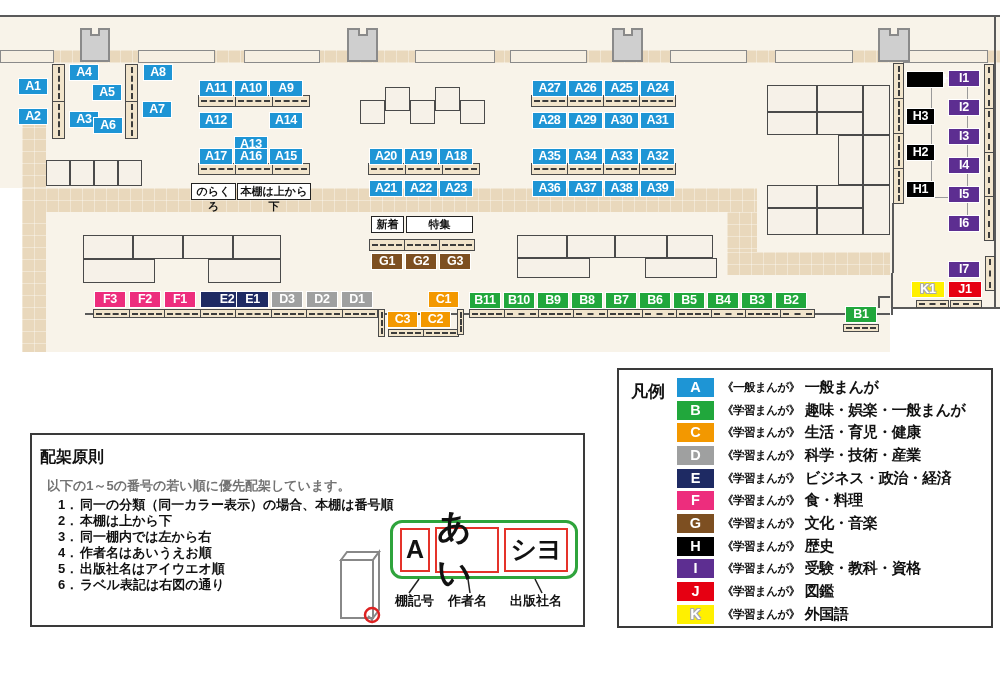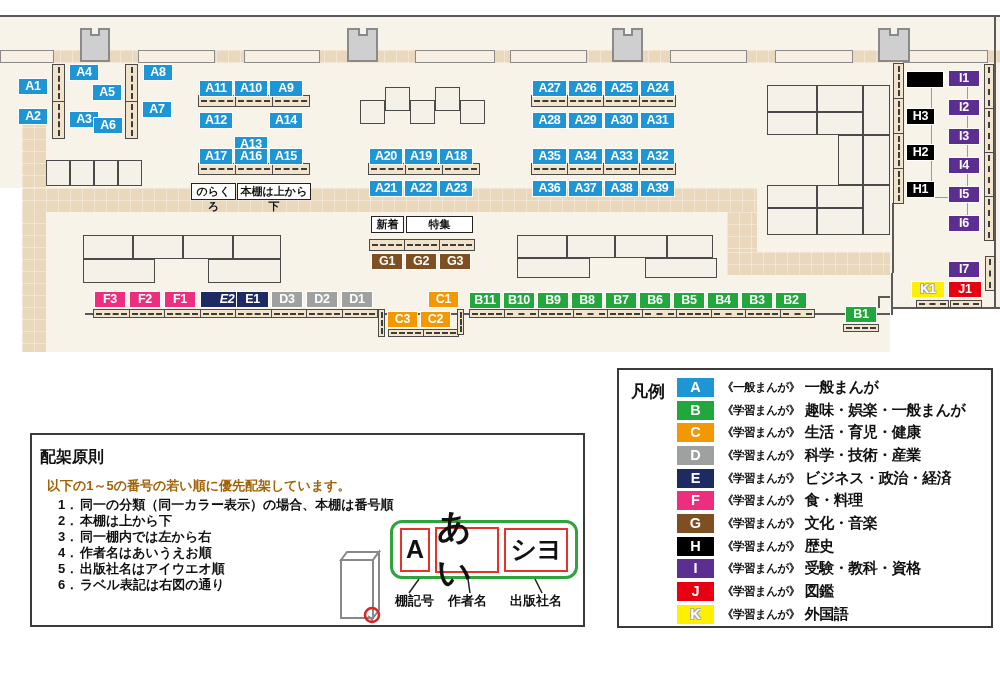--- a/index.html
+++ b/index.html
@@ -32,21 +32,21 @@
   #legend .ltitle{position:absolute;left:12px;top:10px;font-size:17px;font-weight:bold;color:#111;}
   #legend .rows{position:absolute;left:58px;top:6px;right:4px;}
   .lrow{display:flex;align-items:center;height:22.7px;}
   .chip{width:37px;height:19px;margin-right:8px;flex:0 0 auto;text-align:center;line-height:19px;
         color:#fff;font-weight:bold;font-size:14.5px;}
   .series{font-size:11.5px;font-weight:bold;color:#111;margin-right:5px;letter-spacing:-0.5px;white-space:nowrap;}
   .cat{font-size:15px;font-weight:bold;color:#111;letter-spacing:-0.5px;white-space:nowrap;}
   
   #principles{left:30px;top:433px;width:555px;height:194px;background:#fff;border:2px solid #3a3a3a;}
   #principles .ptitle{position:absolute;left:8px;top:12px;font-size:16px;font-weight:bold;color:#111;}
-  #principles .pintro{position:absolute;left:15px;top:42px;font-size:13px;font-weight:bold;color:#a16207;}
+  #principles .pintro{position:absolute;left:15px;top:42px;font-size:13px;font-weight:bold;color:#737373;}
   #plist{position:absolute;left:26px;top:62px;}
   .prow{display:flex;font-size:13px;font-weight:bold;color:#111;line-height:16px;white-space:nowrap;}
   .prow .num{width:22px;flex:0 0 auto;}
   .plate{position:absolute;left:358px;top:85px;width:188px;height:59px;background:#fff;
          border:3px solid #2fa43c;border-radius:12px;display:flex;align-items:center;
          justify-content:center;gap:5px;}
   .pbox{border:2px solid #e5332a;display:flex;align-items:center;justify-content:center;
         color:#111;font-weight:bold;}
   .pbox.b1{width:30px;height:44px;font-size:25px;}
   .pbox.b2{width:64px;height:46px;font-size:34px;letter-spacing:-1px;}
@@ -348,21 +348,21 @@
       <div class="lbl abs" style="left: 532px; top: 180px; width: 35px; height: 17px; background: rgb(30, 149, 213);">A36</div>
       <div class="lbl abs" style="left: 568px; top: 180px; width: 35px; height: 17px; background: rgb(30, 149, 213);">A37</div>
       <div class="lbl abs" style="left: 604px; top: 180px; width: 35px; height: 17px; background: rgb(30, 149, 213);">A38</div>
       <div class="lbl abs" style="left: 640px; top: 180px; width: 35px; height: 17px; background: rgb(30, 149, 213);">A39</div>
       <div class="lbl abs" style="left: 371px; top: 253px; width: 32px; height: 17px; background: rgb(125, 79, 33);">G1</div>
       <div class="lbl abs" style="left: 405px; top: 253px; width: 32px; height: 17px; background: rgb(125, 79, 33);">G2</div>
       <div class="lbl abs" style="left: 439px; top: 253px; width: 32px; height: 17px; background: rgb(125, 79, 33);">G3</div>
       <div class="lbl abs" style="left: 94px; top: 291px; width: 32px; height: 17px; background: rgb(237, 45, 125);">F3</div>
       <div class="lbl abs" style="left: 129px; top: 291px; width: 32px; height: 17px; background: rgb(237, 45, 125);">F2</div>
       <div class="lbl abs" style="left: 164px; top: 291px; width: 32px; height: 17px; background: rgb(237, 45, 125);">F1</div>
-      <div class="lbl abs" style="left: 200px; top: 291px; width: 54px; height: 17px; background: rgb(30, 42, 99); font-style: italic;">E2</div>
+      <div class="lbl abs" style="left: 200px; top: 291px; width: 54px; height: 17px; background: rgb(30, 42, 99);">E2</div>
       <div class="lbl abs" style="left: 236px; top: 291px; width: 33px; height: 17px; background: rgb(30, 42, 99);">E1</div>
       <div class="lbl abs" style="left: 271px; top: 291px; width: 32px; height: 17px; background: rgb(159, 160, 160);">D3</div>
       <div class="lbl abs" style="left: 306px; top: 291px; width: 32px; height: 17px; background: rgb(159, 160, 160);">D2</div>
       <div class="lbl abs" style="left: 341px; top: 291px; width: 32px; height: 17px; background: rgb(159, 160, 160);">D1</div>
       <div class="lbl abs" style="left: 428px; top: 291px; width: 31px; height: 17px; background: rgb(243, 152, 0);">C1</div>
       <div class="lbl abs" style="left: 387px; top: 311px; width: 31px; height: 17px; background: rgb(243, 152, 0);">C3</div>
       <div class="lbl abs" style="left: 420px; top: 311px; width: 31px; height: 17px; background: rgb(243, 152, 0);">C2</div>
       <div class="lbl abs" style="left: 469px; top: 292px; width: 32px; height: 17px; background: rgb(33, 167, 60);">B11</div>
       <div class="lbl abs" style="left: 503px; top: 292px; width: 32px; height: 17px; background: rgb(33, 167, 60);">B10</div>
       <div class="lbl abs" style="left: 537px; top: 292px; width: 32px; height: 17px; background: rgb(33, 167, 60);">B9</div>

